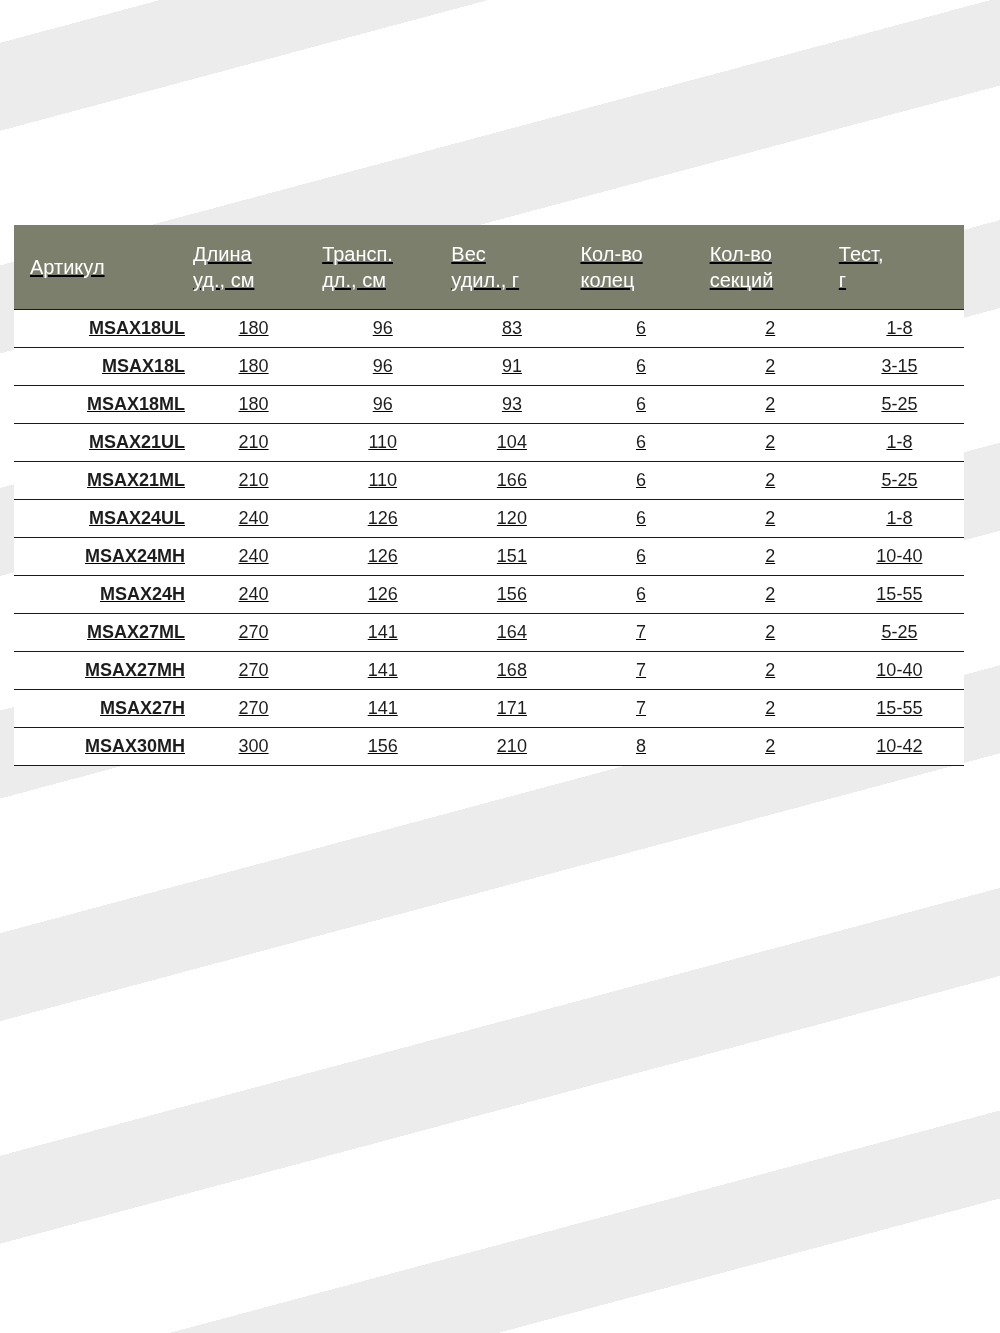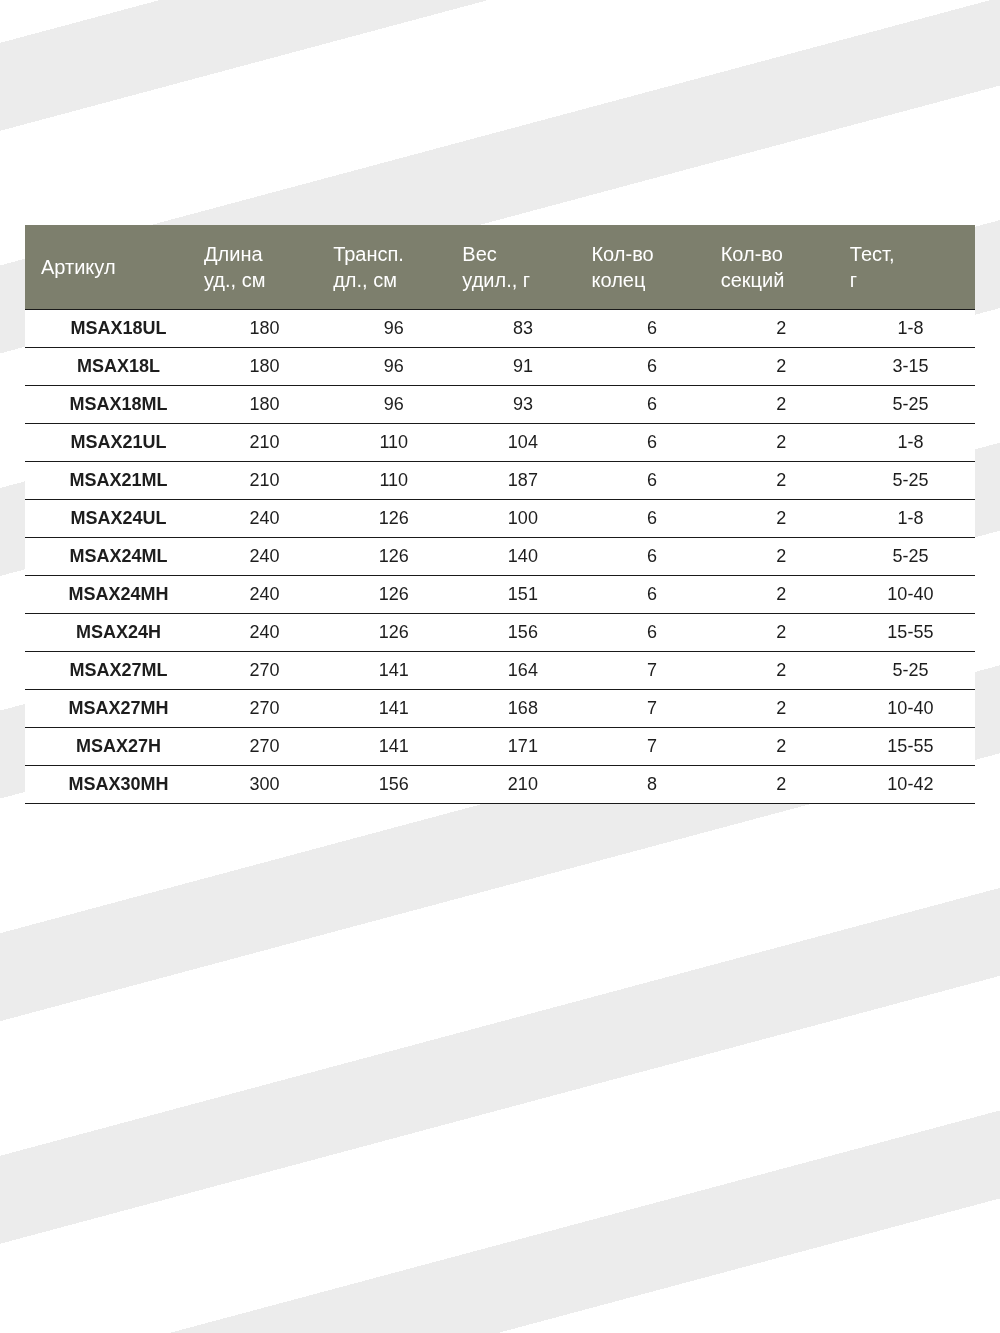--- a/index.html
+++ b/index.html
@@ -10,23 +10,24 @@
     overflow: hidden;
     background: repeating-linear-gradient(
       345deg,
       var(--stripe-light, #ffffff) 0 130px,
       var(--stripe-gray, #ececec) 130px 215px
     );
   }
   .page { position: absolute; inset: 0; }
   .table-wrap {
     position: absolute;
-    left: 25px;
+    left: 14px;
     top: 225px;
     width: 950px;
+    text-decoration: underline;
   }
   table {
     width: 100%;
     border-collapse: collapse;
     table-layout: fixed;
   }
   thead th {
     background: var(--header-bg, #7d7f6d);
     color: var(--header-text, #ffffff);
     font-size: 20px;
@@ -47,21 +48,21 @@
     background: #ffffff;
     height: 38px;
     text-align: center;
     vertical-align: middle;
     font-size: 18px;
     color: var(--cell-text, #1d1d1d);
     border-bottom: 1px solid var(--row-divider, #1a1a1a);
     padding: 2px 4px;
   }
   tbody td.left {
-    text-align: center;
+    text-align: right;
     padding-left: 16px;
     font-weight: 700;
   }
   col.first { width: 175px; }
 </style>
 </head>
 <body>
 
 <div class="page">
   <div class="table-wrap">
@@ -126,42 +127,33 @@
             <td>110</td>
             <td>104</td>
             <td>6</td>
             <td>2</td>
             <td>1-8</td>
           </tr>
           <tr>
             <td class="left">MSAX21ML</td>
             <td>210</td>
             <td>110</td>
-            <td>187</td>
+            <td>166</td>
             <td>6</td>
             <td>2</td>
             <td>5-25</td>
           </tr>
           <tr>
             <td class="left">MSAX24UL</td>
             <td>240</td>
             <td>126</td>
-            <td>100</td>
+            <td>120</td>
             <td>6</td>
             <td>2</td>
             <td>1-8</td>
-          </tr>
-          <tr>
-            <td class="left">MSAX24ML</td>
-            <td>240</td>
-            <td>126</td>
-            <td>140</td>
-            <td>6</td>
-            <td>2</td>
-            <td>5-25</td>
           </tr>
           <tr>
             <td class="left">MSAX24MH</td>
             <td>240</td>
             <td>126</td>
             <td>151</td>
             <td>6</td>
             <td>2</td>
             <td>10-40</td>
           </tr>

